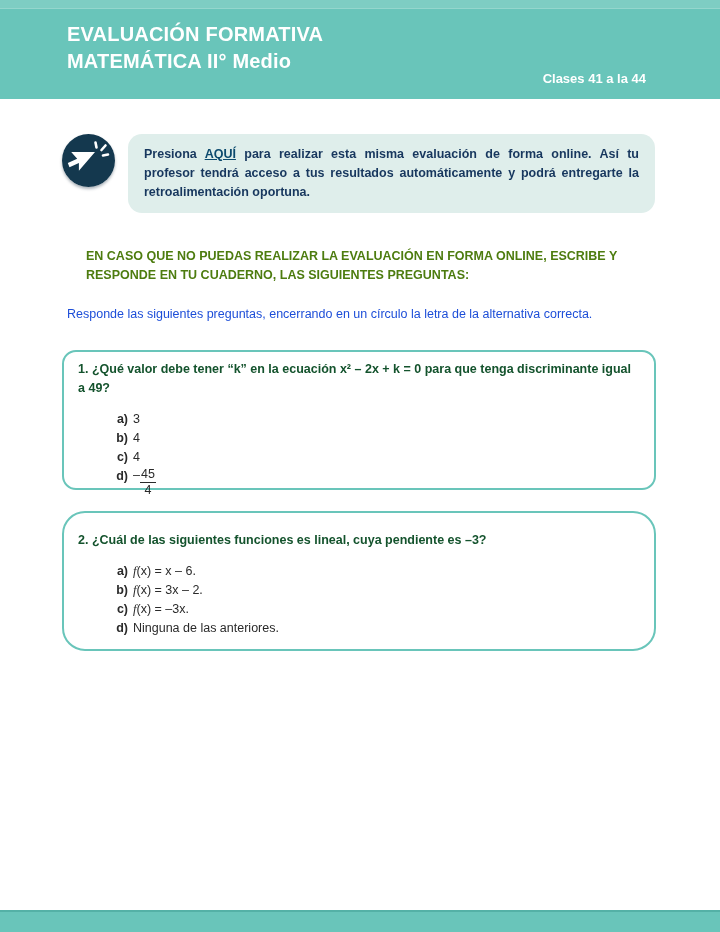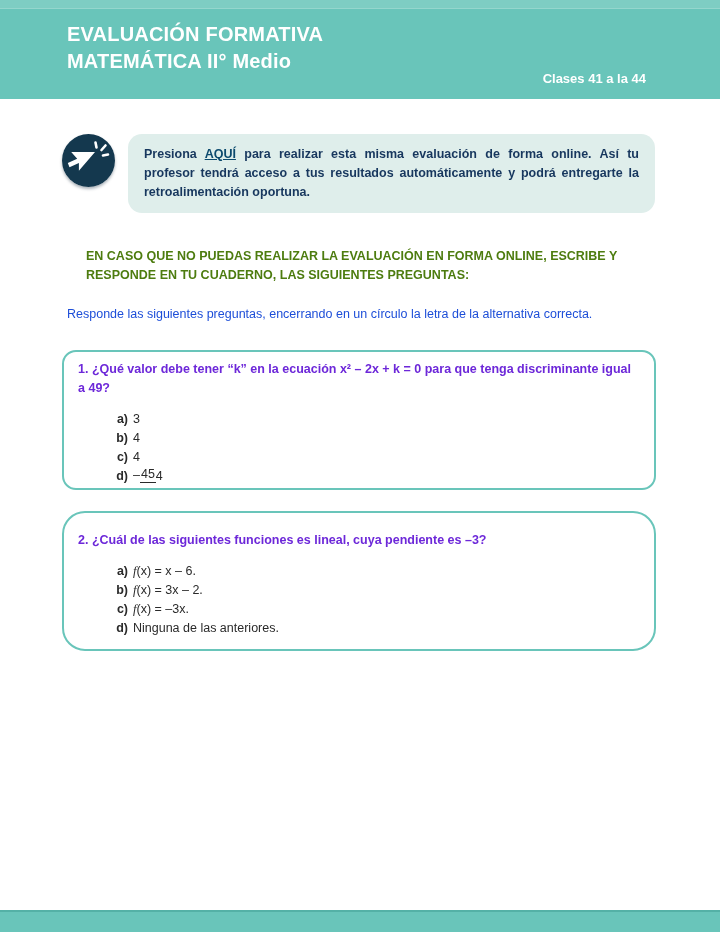--- a/index.html
+++ b/index.html
@@ -24,29 +24,29 @@
   
   .notice{position:absolute;left:78px;top:239px;width:587px;margin:8px;font-size:12.5px;font-weight:bold;
     line-height:19px;color:#4d7c0f;text-align:left;}
   .intro{position:absolute;left:67px;top:305px;width:600px;margin:0;font-size:12.5px;line-height:18px;color:#1d4ed8;}
   
   .qbox{position:absolute;left:62px;width:594px;height:140px;box-sizing:border-box;
     border:2px solid #69c5ba;border-radius:14px;background:#ffffff;padding:8px 14px;}
   .qbox-1{top:350px;}
   .qbox-2{top:511px;border-radius:23px;}
   .qbox-2 .q-text-row{padding-top:10px;}
-  .q-text-row{margin:0;font-size:12.5px;font-weight:bold;line-height:19px;color:#6d28d9;}
+  .q-text-row{margin:0;font-size:12.5px;font-weight:bold;line-height:19px;color:#14532d;}
   .options{margin:12px 0 0 34px;}
   .opt{display:flex;gap:5px;font-size:12.5px;line-height:19px;color:#2a2a2a;align-items:flex-start;}
   .opt-letter{font-weight:bold;min-width:16px;text-align:right;flex:0 0 auto;}
   .math-f{font-style:italic;font-family:"Liberation Serif","DejaVu Serif",serif;}
   
   .frac{display:inline-flex;align-items:flex-start;margin-top:1px;}
   .frac .frac-sign{line-height:14px;}
-  .frac .frac-stack{display:inline-flex;flex-direction:row;align-items:center;}
+  .frac .frac-stack{display:inline-flex;flex-direction:column;align-items:center;}
   .frac .frac-num{line-height:13px;border-bottom:1.3px solid #2a2a2a;padding:0 1px 1px 1px;}
   .frac .frac-den{line-height:13px;padding-top:1px;}
   
   .footer-band{position:absolute;left:0;top:910px;width:720px;height:22px;box-sizing:border-box;
     background:#69c5ba;border-top:2px solid #54b1a6;}
 </style>
 </head>
 <body>
 
 <div class="page">

